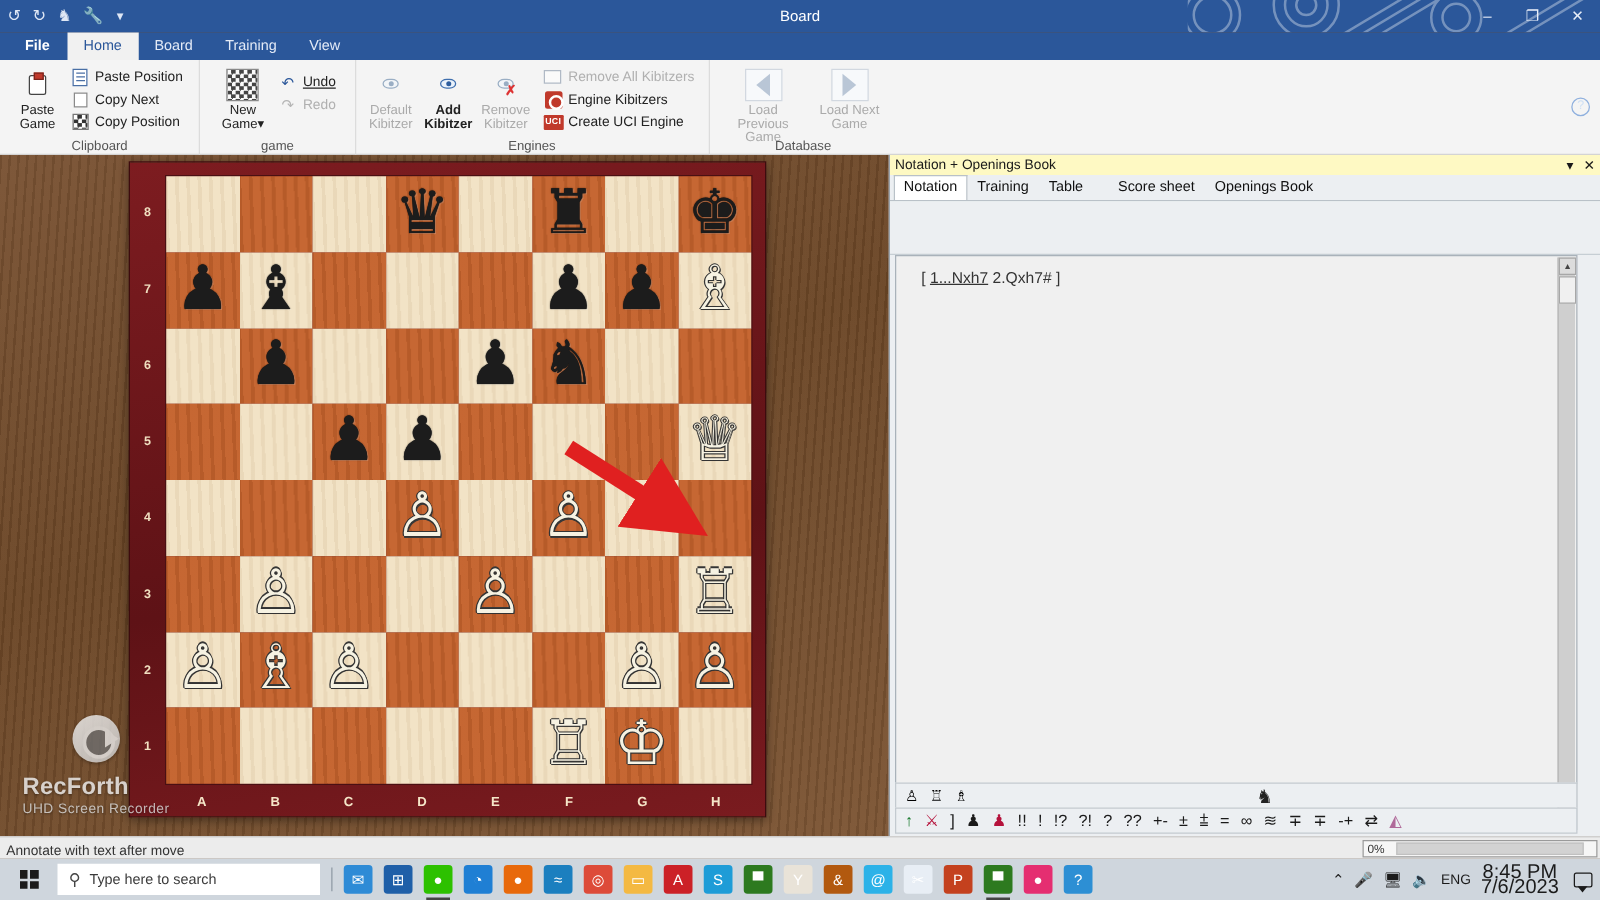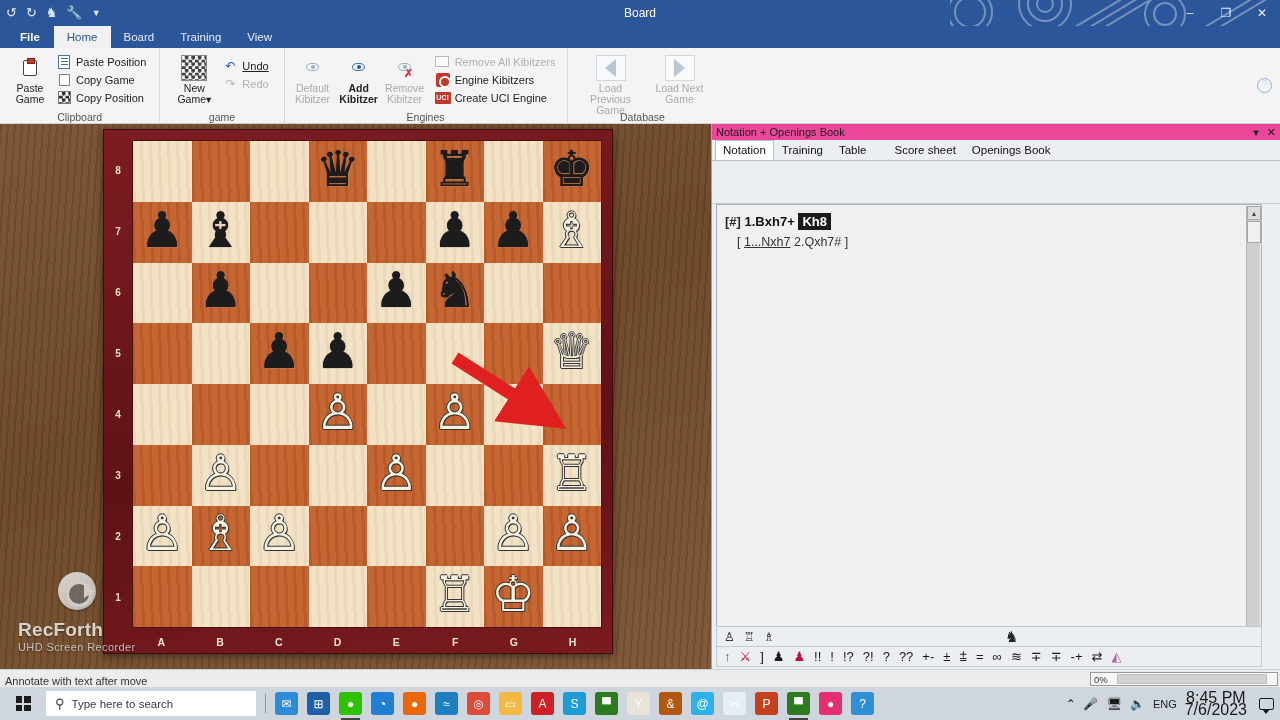--- a/index.html
+++ b/index.html
@@ -187,21 +187,21 @@
   .wm-cam:after{content:"";position:absolute;left:26px;top:12px;width:0;height:0;border-top:7px solid transparent;border-bottom:7px solid transparent;border-left:11px solid #e9e9e9;}
   .wm-t1 { color:#efefef; font-size:19px; font-weight:bold; letter-spacing:.2px; text-shadow:0 1px 2px rgba(0,0,0,.5); }
   .wm-t2 { color:#d8d8d8; font-size:11px; letter-spacing:.4px; text-shadow:0 1px 2px rgba(0,0,0,.5); }
 
   
   .notation {
     position:absolute; left:711px; top:0; width:569px; height:545px;
     background:#eceff2; border-left:1px solid #9aa4ad;
   }
   .np-title {
-    height:16px; background:#ec4899; color:#1a1a1a; font-size:11px;
+    height:16px; background:#fef9c3; color:#1a1a1a; font-size:11px;
     padding:1px 4px; display:flex; align-items:center; justify-content:space-between;
   }
   .np-title .ctrls { display:flex; gap:8px; font-size:11px; }
   .np-tabs {
     height:21px; background:#eceff2; display:flex; align-items:flex-end;
     padding-left:3px; border-bottom:1px solid #b9c1c8;
   }
   .np-tab {
     height:20px; line-height:19px; padding:0 7px; font-size:11.5px; color:#111;
     border:1px solid transparent; border-bottom:none;
@@ -339,21 +339,21 @@
             <div class="smallbtn">
               <span class="gi">
                   <span class="ic-doc"></span>
                 </span>
               <span>Paste Position</span>
             </div>
             <div class="smallbtn">
               <span class="gi">
                   <span class="ic-sq"></span>
                 </span>
-              <span>Copy Game</span>
+              <span>Copy Next</span>
             </div>
             <div class="smallbtn">
               <span class="gi">
                   <span class="ic-board"></span>
                 </span>
               <span>Copy Position</span>
             </div>
           </div>
         </div>
         <div class="rgroup-label">Clipboard</div>
@@ -641,25 +641,20 @@
         <div class="np-tab">Training</div>
         <div class="np-tab">Table</div>
         <div class="np-tab spaced">Score sheet</div>
         <div class="np-tab">Openings Book</div>
       </div>
 
       <div class="np-sub"></div>
 
       <div class="np-body">
         <div class="moves">
-          <div>
-            <span class="tag">[#]</span>
-            <span class="mt">1.Bxh7+</span>
-            <span class="hl">Kh8</span>
-          </div>
           <div class="varline">
             <span>[</span>
             <span class="ul">1...Nxh7</span>
             <span>2.Qxh7#</span>
             <span>]</span>
           </div>
         </div>
         <div class="np-scroll">
           <div class="sb-btn">▲</div>
           <div class="sb-thumb"></div>

